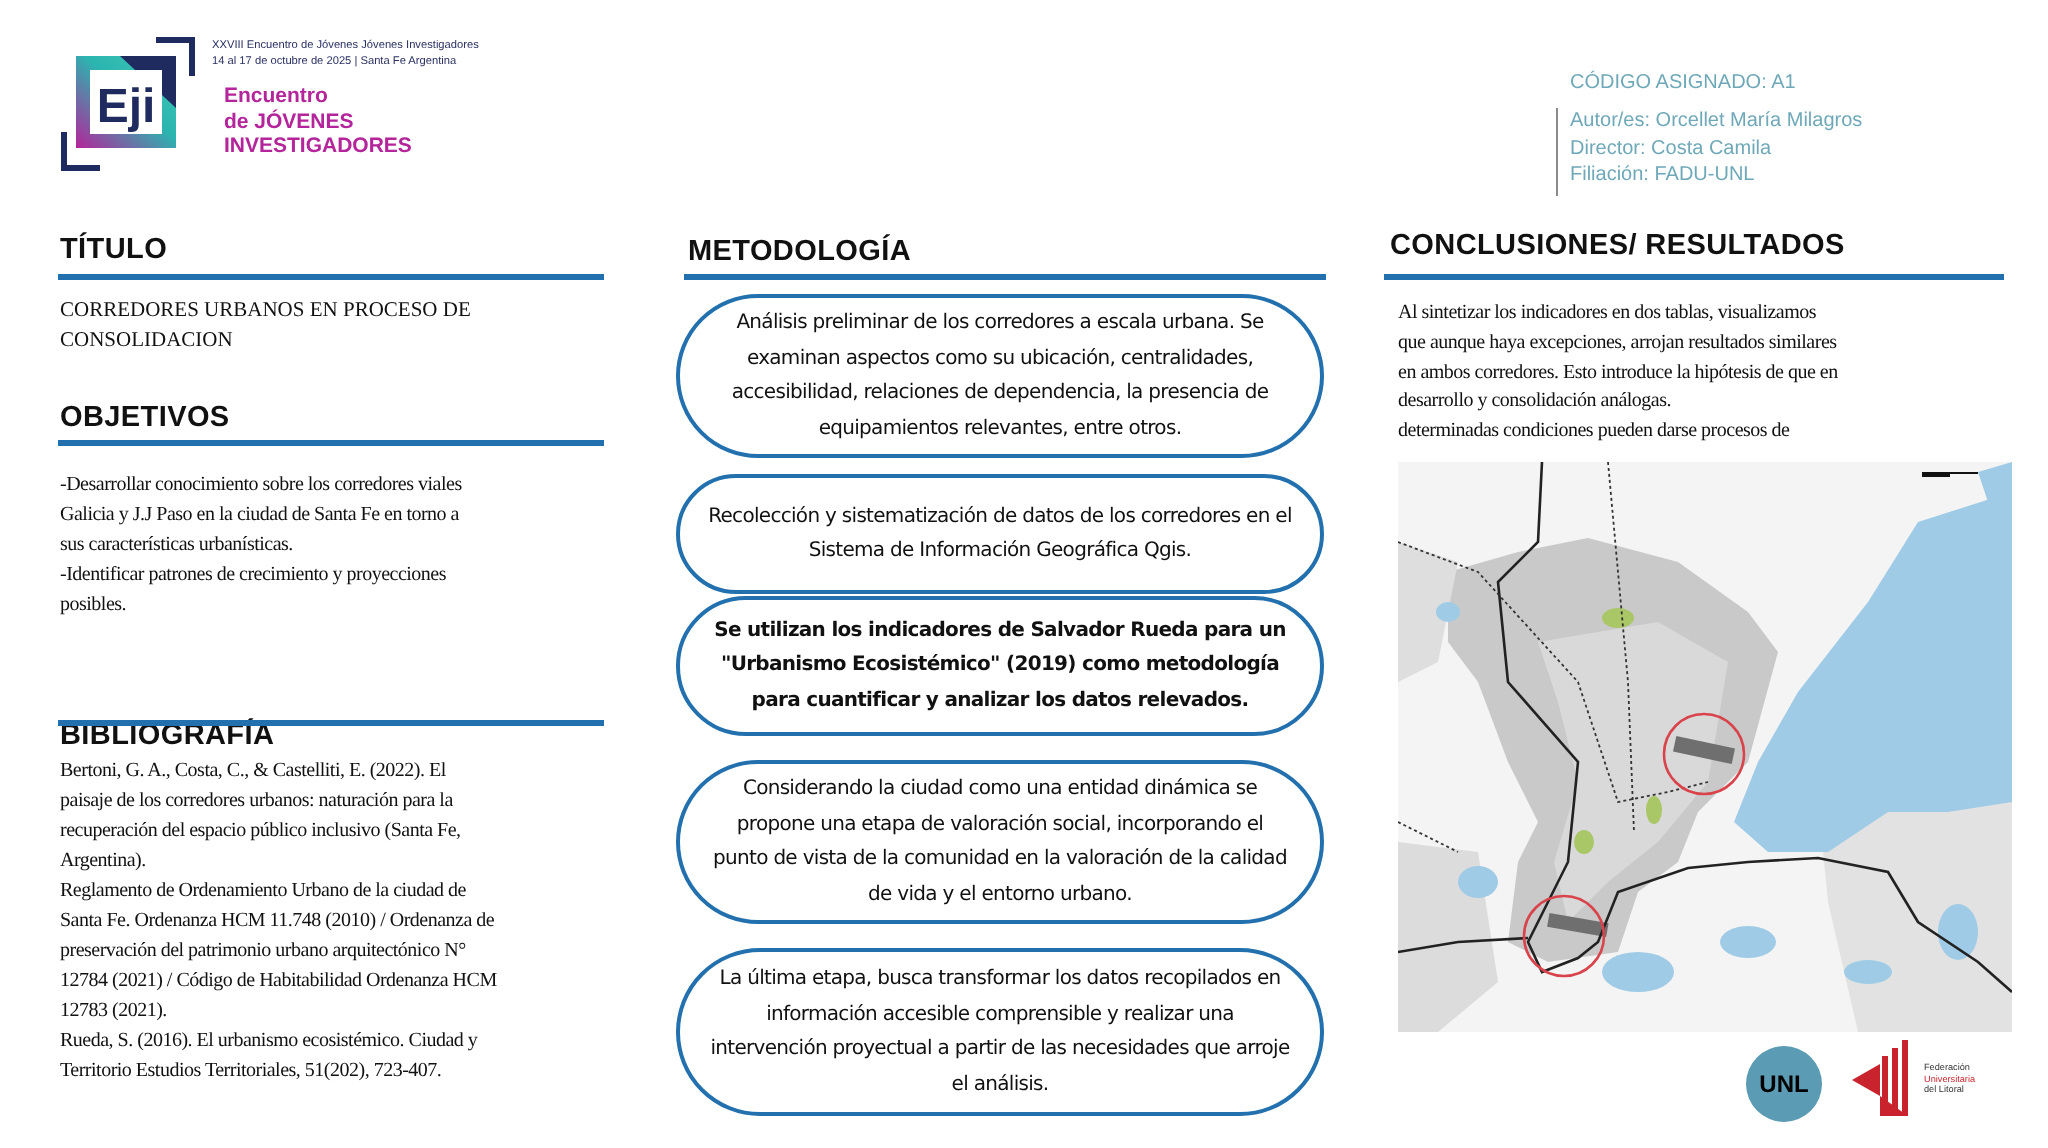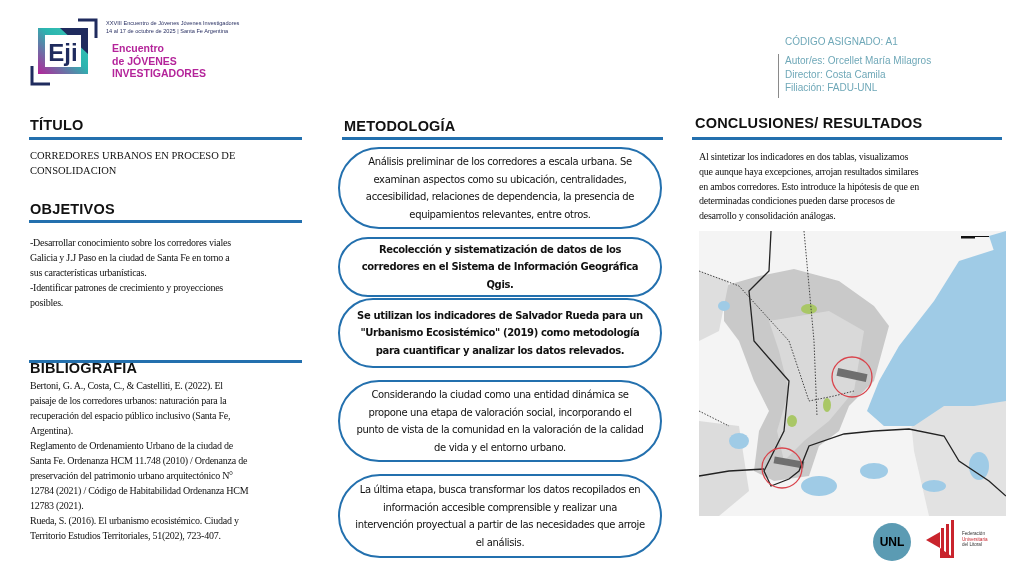--- a/index.html
+++ b/index.html
@@ -89,33 +89,33 @@
   <div>12784 (2021) / Código de Habitabilidad Ordenanza HCM</div>
   <div>12783 (2021).</div>
   <div>Rueda, S. (2016). El urbanismo ecosistémico. Ciudad y</div>
   <div>Territorio Estudios Territoriales, 51(202), 723-407.</div>
 </div>
 
 <div class="section-title" style="left:344px; top:118px;">METODOLOGÍA</div>
 <div class="rule" style="left:342px; top:137px; width:321px;"></div>
 
 <div class="pill" style="top:147px; height:82px;">Análisis preliminar de los corredores a escala urbana. Se examinan aspectos como su ubicación, centralidades, accesibilidad, relaciones de dependencia, la presencia de equipamientos relevantes, entre otros.</div>
-<div class="pill" style="top:237px; height:60px;font-weight:bold;">Recolección y sistematización de datos de los corredores en el Sistema de Información Geográfica Qgis.</div>
+<div class="pill" style="top:237px; height:60px;">Recolección y sistematización de datos de los corredores en el Sistema de Información Geográfica Qgis.</div>
 <div class="pill" style="top:298px; height:70px;font-weight:bold;">Se utilizan los indicadores de Salvador Rueda para un "Urbanismo Ecosistémico" (2019) como metodología para cuantificar y analizar los datos relevados.</div>
 <div class="pill" style="top:380px; height:82px;">Considerando la ciudad como una entidad dinámica se propone una etapa de valoración social, incorporando el punto de vista de la comunidad en la valoración de la calidad de vida y el entorno urbano.</div>
 <div class="pill" style="top:474px; height:84px;">La última etapa, busca transformar los datos recopilados en información accesible comprensible y realizar una intervención proyectual a partir de las necesidades que arroje el análisis.</div>
 
 <div class="section-title" style="left:695px; top:115px;">CONCLUSIONES/ RESULTADOS</div>
 <div class="rule" style="left:692px; top:137px; width:310px;"></div>
 <div class="body-text" style="left:699px; top:150px; width:320px; line-height:14.8px;">
   <div>Al sintetizar los indicadores en dos tablas, visualizamos</div>
   <div>que aunque haya excepciones, arrojan resultados similares</div>
   <div>en ambos corredores. Esto introduce la hipótesis de que en</div>
+  <div>desarrollo y consolidación análogas.</div>
   <div>determinadas condiciones pueden darse procesos de</div>
-  <div>desarrollo y consolidación análogas.</div>
 </div>
 
 <svg class="map" viewBox="0 0 307 285" aria-label="Mapa de Santa Fe con corredores Galicia y J.J Paso señalados">
   <rect x="0" y="0" width="307" height="285" fill="#f4f4f4"></rect>
 
   <path d="M25,55 L60,45 L95,38 L140,50 L175,75 L190,95 L175,150 L150,175 L140,200 L120,215 L110,245 L75,250 L55,240 L60,200 L70,180 L55,150 L40,110 L25,90 Z" fill="#c9c9c9"></path>
   <path d="M70,90 L130,80 L165,100 L155,160 L130,190 L105,210 L85,230 L78,200 L90,160 L80,120 Z" fill="#d9d9d9"></path>
   <path d="M0,40 L30,50 L20,100 L0,110 Z" fill="#dedede"></path>
   <path d="M210,170 L307,150 L307,285 L230,285 L215,220 Z" fill="#e2e2e2"></path>
   <path d="M0,190 L40,195 L50,260 L20,285 L0,285 Z" fill="#dcdcdc"></path>

